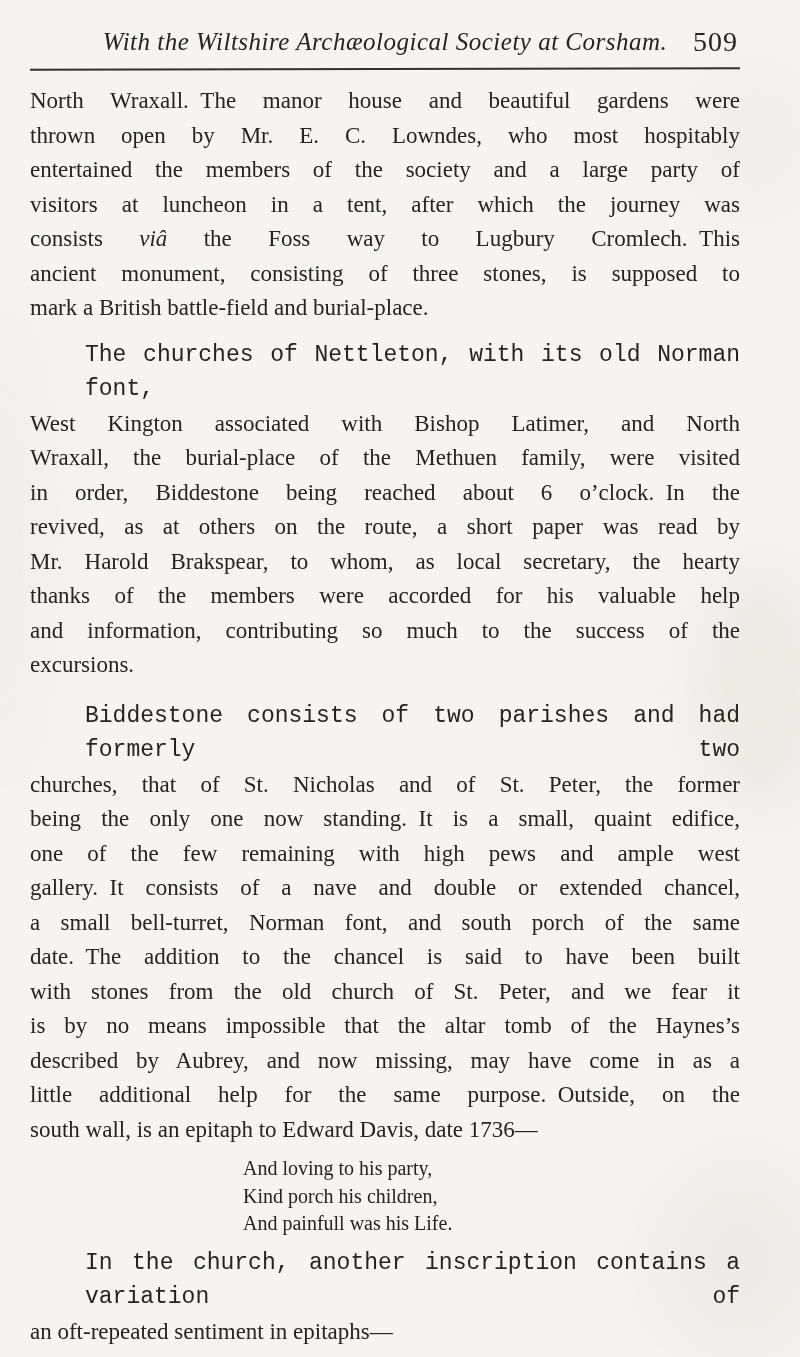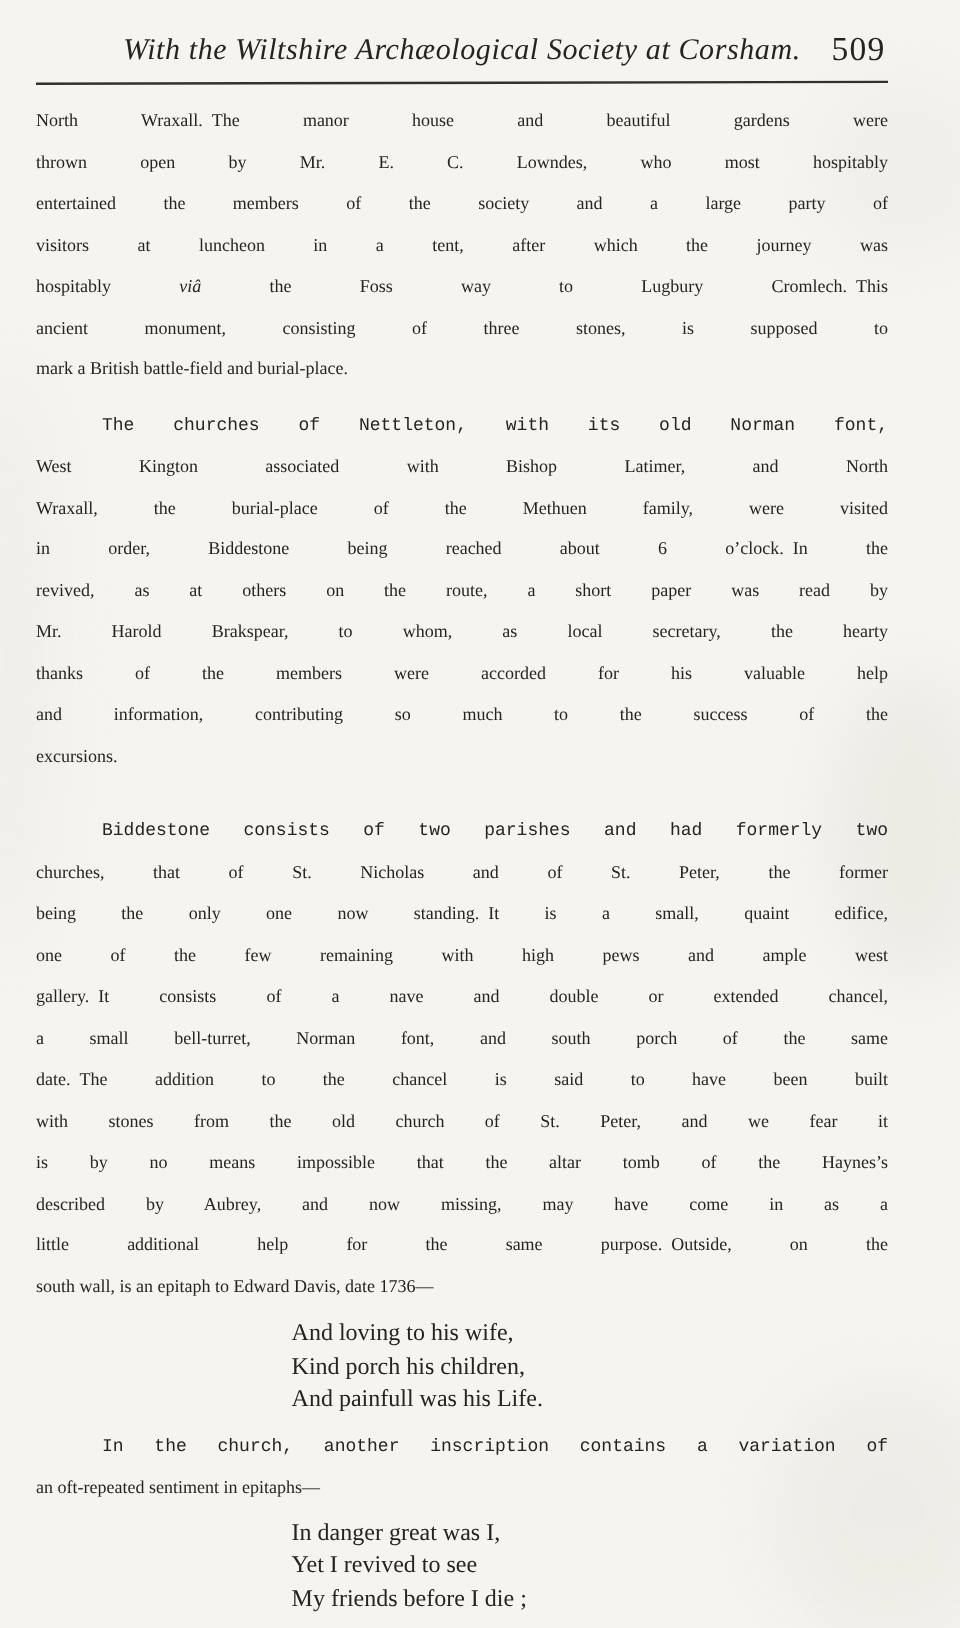--- a/index.html
+++ b/index.html
@@ -45,24 +45,24 @@
     letter-spacing: 1px;
     font-variant-numeric: oldstyle-nums;
   }
   .rule {
     margin-top: 8px;
     height: 0;
     border-top: 2px solid #33312c;
     transform: rotate(-0.12deg);
   }
 
-  .para { font-size: 15px; line-height: 34.5px; }
+  .para { font-size: 23px; line-height: 34.5px; }
   .p1 { margin-top: 14px; }
   .p2 { margin-top: 12px; }
-  .p3 { margin-top: 28px; }
+  .p3 { margin-top: 16px; }
   .p4 { margin-top: 8px; }
   .line { text-align: justify; text-align-last: justify; white-space: normal; }
   .line.last { text-align: justify; text-align-last: left; }
   .line.indent { padding-left: 55px; font-family: Liberation Mono, monospace; }
   .it { font-style: italic; }
 
   .verse {
     margin-left: 213px;
     font-size: 20px;
     line-height: 27.5px;
@@ -86,21 +86,21 @@
     <span class="page-number">509</span>
   </div>
 
   <div class="rule"></div>
 
   <div class="para p1">
     <div class="line">North Wraxall. The manor house and beautiful gardens were</div>
     <div class="line">thrown open by Mr. E. C. Lowndes, who most hospitably</div>
     <div class="line">entertained the members of the society and a large party of</div>
     <div class="line">visitors at luncheon in a tent, after which the journey was</div>
-    <div class="line"><span>hospitably </span><span class="it">viâ</span><span> the Foss way to Lugbury Cromlech. This</span></div>
+    <div class="line"><span>consists </span><span class="it">viâ</span><span> the Foss way to Lugbury Cromlech. This</span></div>
     <div class="line">ancient monument, consisting of three stones, is supposed to</div>
     <div class="line last">mark a British battle-field and burial-place.</div>
   </div>
 
   <div class="para p2">
     <div class="line indent">The churches of Nettleton, with its old Norman font,</div>
     <div class="line">West Kington associated with Bishop Latimer, and North</div>
     <div class="line">Wraxall, the burial-place of the Methuen family, were visited</div>
     <div class="line">in order, Biddestone being reached about 6 o’clock. In the</div>
     <div class="line">revived, as at others on the route, a short paper was read by</div>
@@ -119,21 +119,21 @@
     <div class="line">a small bell-turret, Norman font, and south porch of the same</div>
     <div class="line">date. The addition to the chancel is said to have been built</div>
     <div class="line">with stones from the old church of St. Peter, and we fear it</div>
     <div class="line">is by no means impossible that the altar tomb of the Haynes’s</div>
     <div class="line">described by Aubrey, and now missing, may have come in as a</div>
     <div class="line">little additional help for the same purpose. Outside, on the</div>
     <div class="line last">south wall, is an epitaph to Edward Davis, date 1736—</div>
   </div>
 
   <div class="verse v1">
-    <div class="vline">And loving to his wife,</div>
+    <div class="vline">And loving to his party,</div>
     <div class="vline">Kind porch his children,</div>
     <div class="vline">And painfull was his Life.</div>
   </div>
 
   <div class="para p4">
     <div class="line indent">In the church, another inscription contains a variation of</div>
     <div class="line last">an oft-repeated sentiment in epitaphs—</div>
   </div>
 
   <div class="verse v2">

